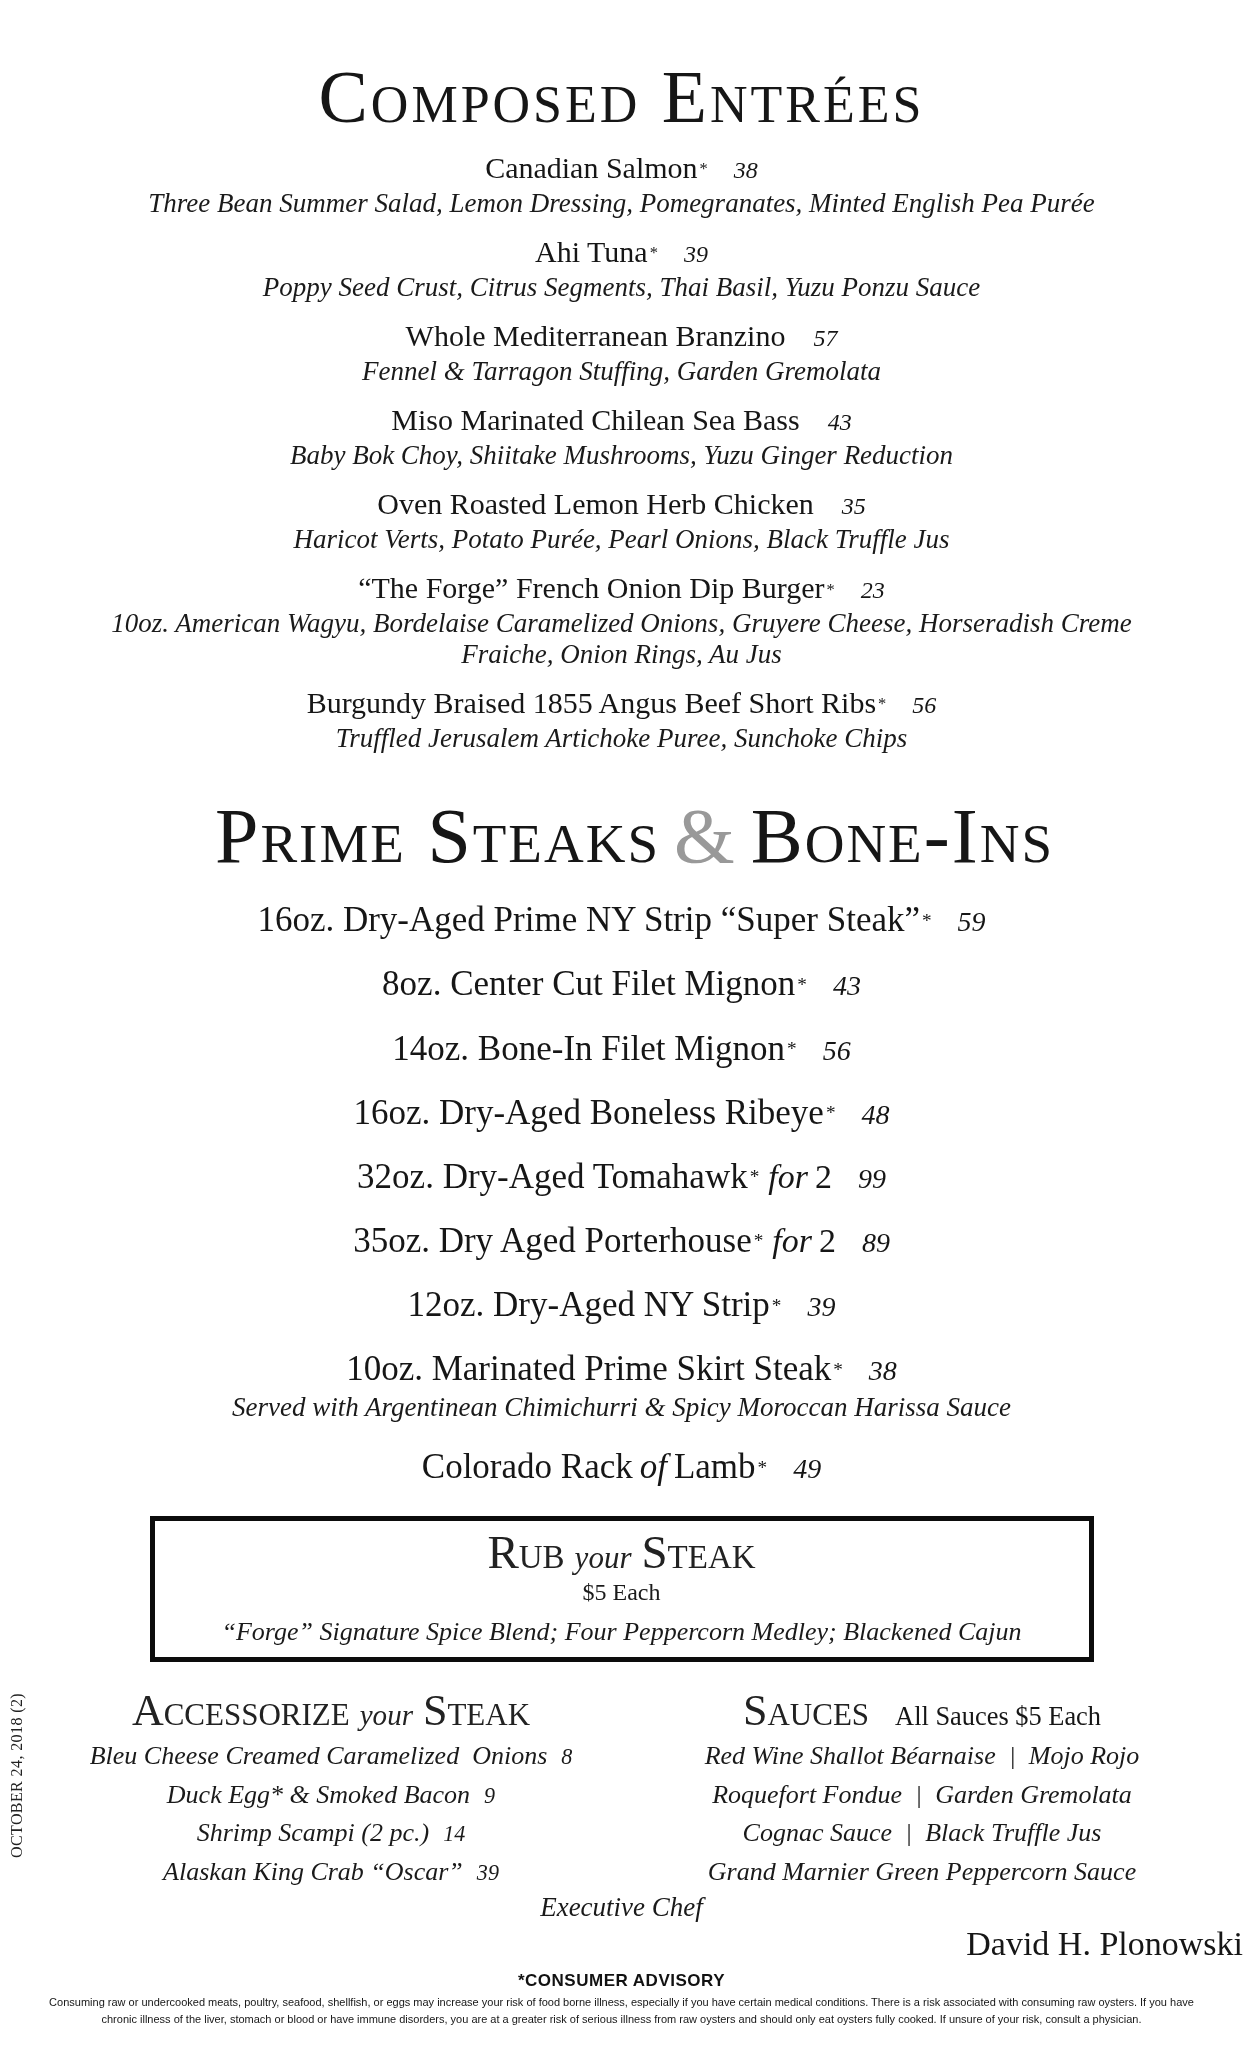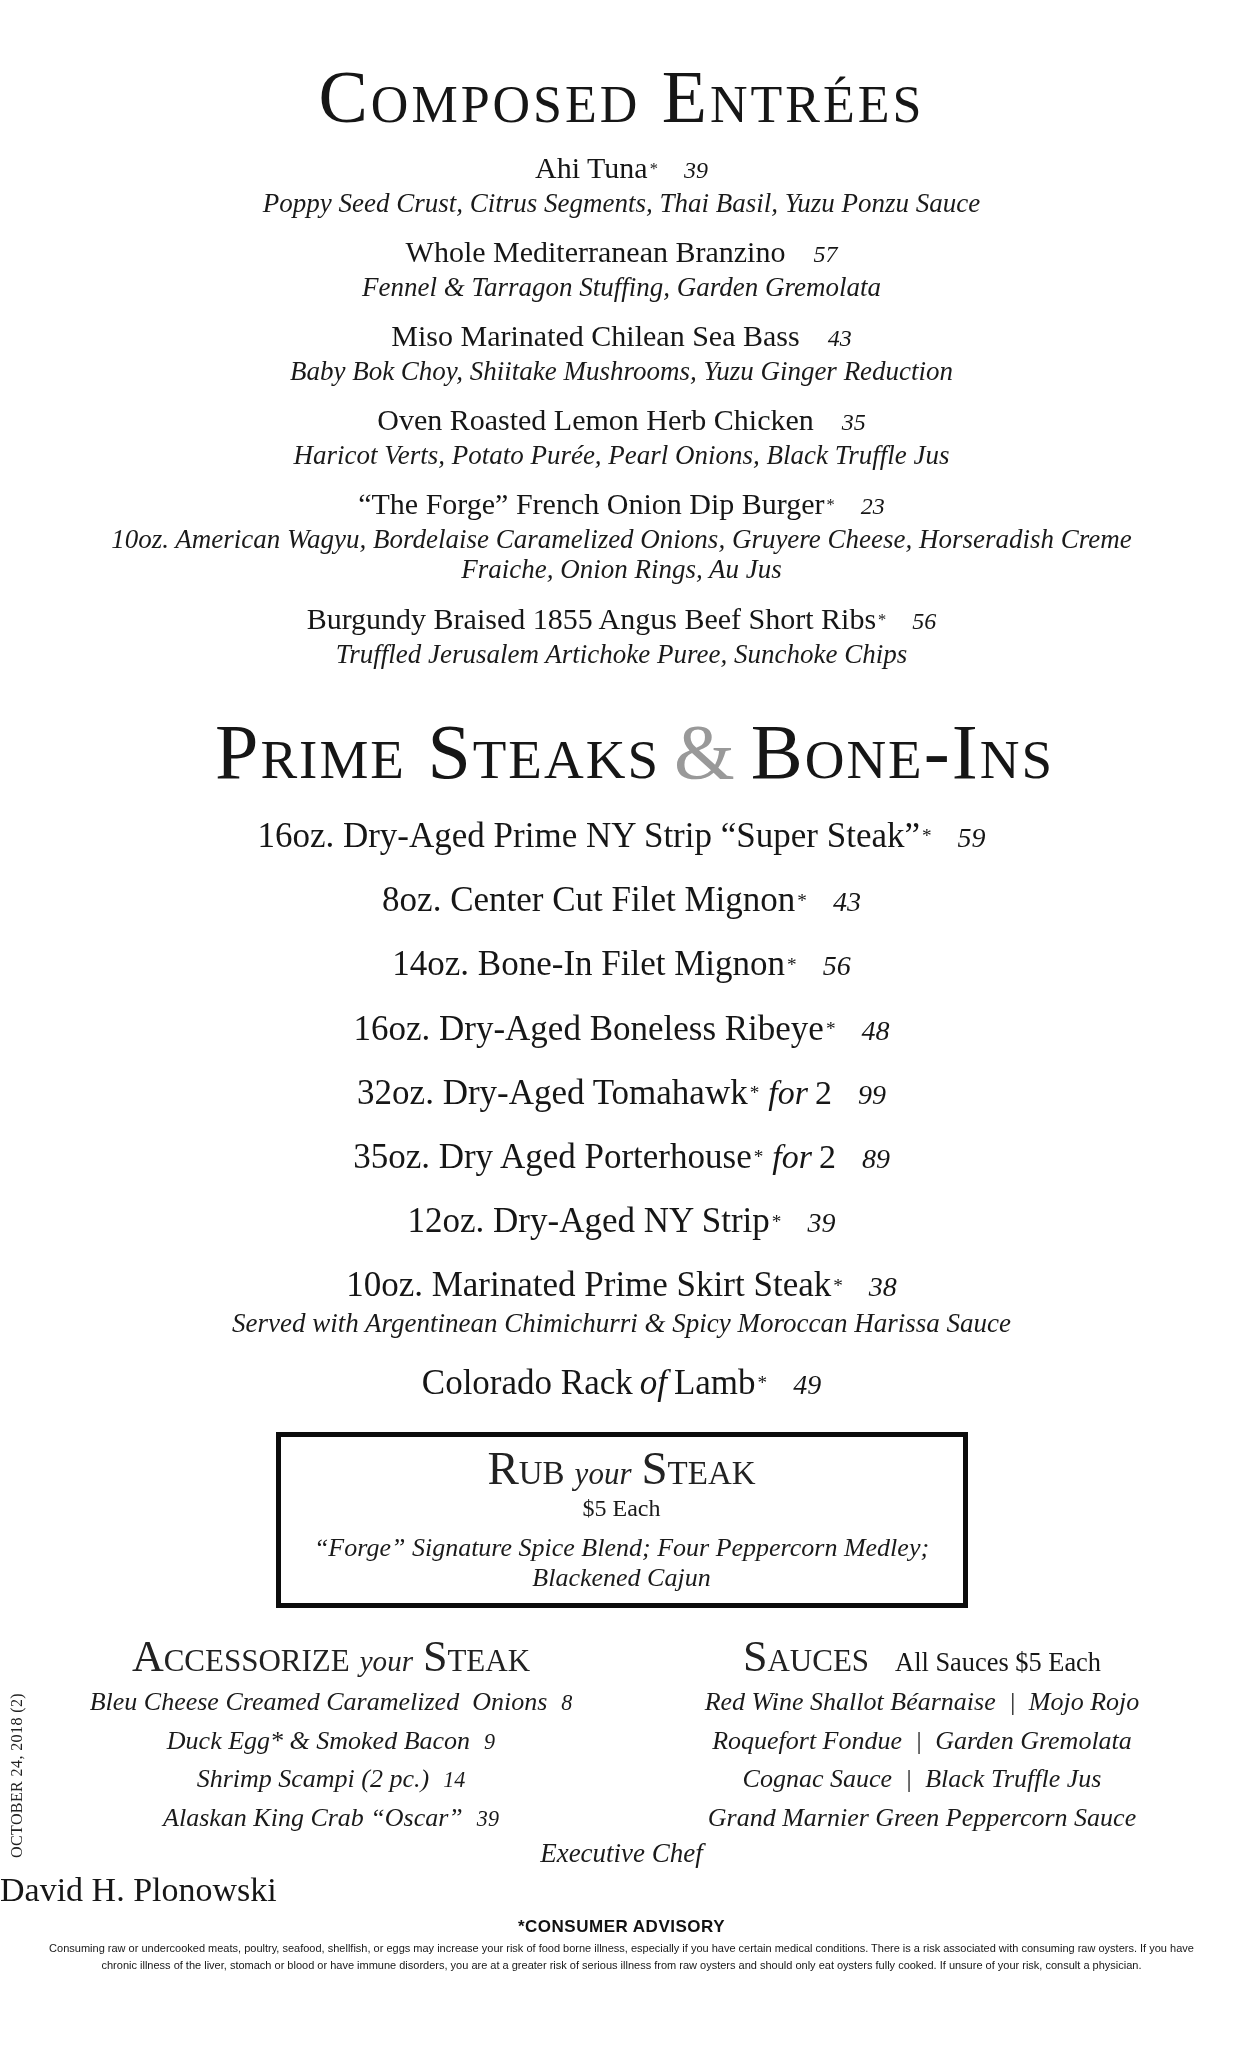--- a/index.html
+++ b/index.html
@@ -25,39 +25,39 @@
   .tail .ti { font-style:italic; margin-left:9px; }
   .tail .tp { margin-left:7px; }
   .nm-it { font-style:italic; margin:0 7px; }
   .idesc {
     font-style:italic; font-size:27px; line-height:1.13;
     max-width:1085px; margin:3px auto 0; white-space:pre-wrap;
   }
 
   
   .rub-box {
-    width:692px; margin:30px auto 0; border:5px solid #0c0c0c;
+    width:944px; margin:30px auto 0; border:5px solid #0c0c0c;
     padding:8px 8px 10px; text-align:center; box-sizing:border-box;
   }
   .rub-title { font-size:47px; line-height:1.02; font-variant:small-caps; color:#222; }
   .h-it { font-style:italic; font-variant:normal; font-size:0.66em; margin:0 10px; }
   .rub-price { font-size:24px; margin-top:2px; }
   .rub-line { font-style:italic; font-size:26px; margin-top:11px; }
 
   
   .cols { display:grid; grid-template-columns:662px 520px; margin-top:26px; }
   .col { text-align:center; }
   .col-title { font-variant:small-caps; font-size:44px; line-height:1.05; color:#222; }
   .col-sub { font-variant:normal; font-size:0.6em; margin-left:26px; color:#161616; }
   .col-line { font-style:italic; font-size:26px; line-height:1.25; margin-top:6px; white-space:pre-wrap; }
   .acc-price { font-size:0.85em; margin-left:14px; }
 
   
   .chef-label { text-align:center; font-style:italic; font-size:27px; margin-top:4px; }
-  .chef-name { text-align:left; font-size:34px; line-height:1.1; margin-top:2px; color:#161616; }
+  .chef-name { text-align:right; font-size:34px; line-height:1.1; margin-top:2px; color:#161616; }
   .advisory-title {
     text-align:center; font-family:"Liberation Sans","DejaVu Sans",sans-serif;
     font-weight:700; font-size:17px; letter-spacing:0.5px; margin-top:8px; color:#111;
   }
   .advisory-text {
     font-family:"Liberation Sans","DejaVu Sans",sans-serif; font-size:11px; line-height:1.55;
     text-align:center; width:1180px; margin:3px auto 0; color:#161616;
   }
 
   
@@ -70,20 +70,24 @@
 </head>
 <body>
 
 <div class="page">
 
   <div class="side-note">OCTOBER 24, 2018 (2)</div>
 
   <section>
     <h1 class="sec-title t1">Composed Entrées</h1>
 
+    <div class="item">
+      <div class="iname"><span>Canadian Salmon</span><span class="star">*</span><span class="price">38</span></div>
+      <div class="idesc">Three Bean Summer Salad, Lemon Dressing, Pomegranates, Minted English Pea Purée</div>
+    </div>
 
     <div class="item">
       <div class="iname"><span>Ahi Tuna</span><span class="star">*</span><span class="price">39</span></div>
       <div class="idesc">Poppy Seed Crust, Citrus Segments, Thai Basil, Yuzu Ponzu Sauce</div>
     </div>
 
     <div class="item">
       <div class="iname"><span>Whole Mediterranean Branzino</span><span class="star"></span><span class="price">57</span></div>
       <div class="idesc">Fennel &amp; Tarragon Stuffing, Garden Gremolata</div>
     </div>

